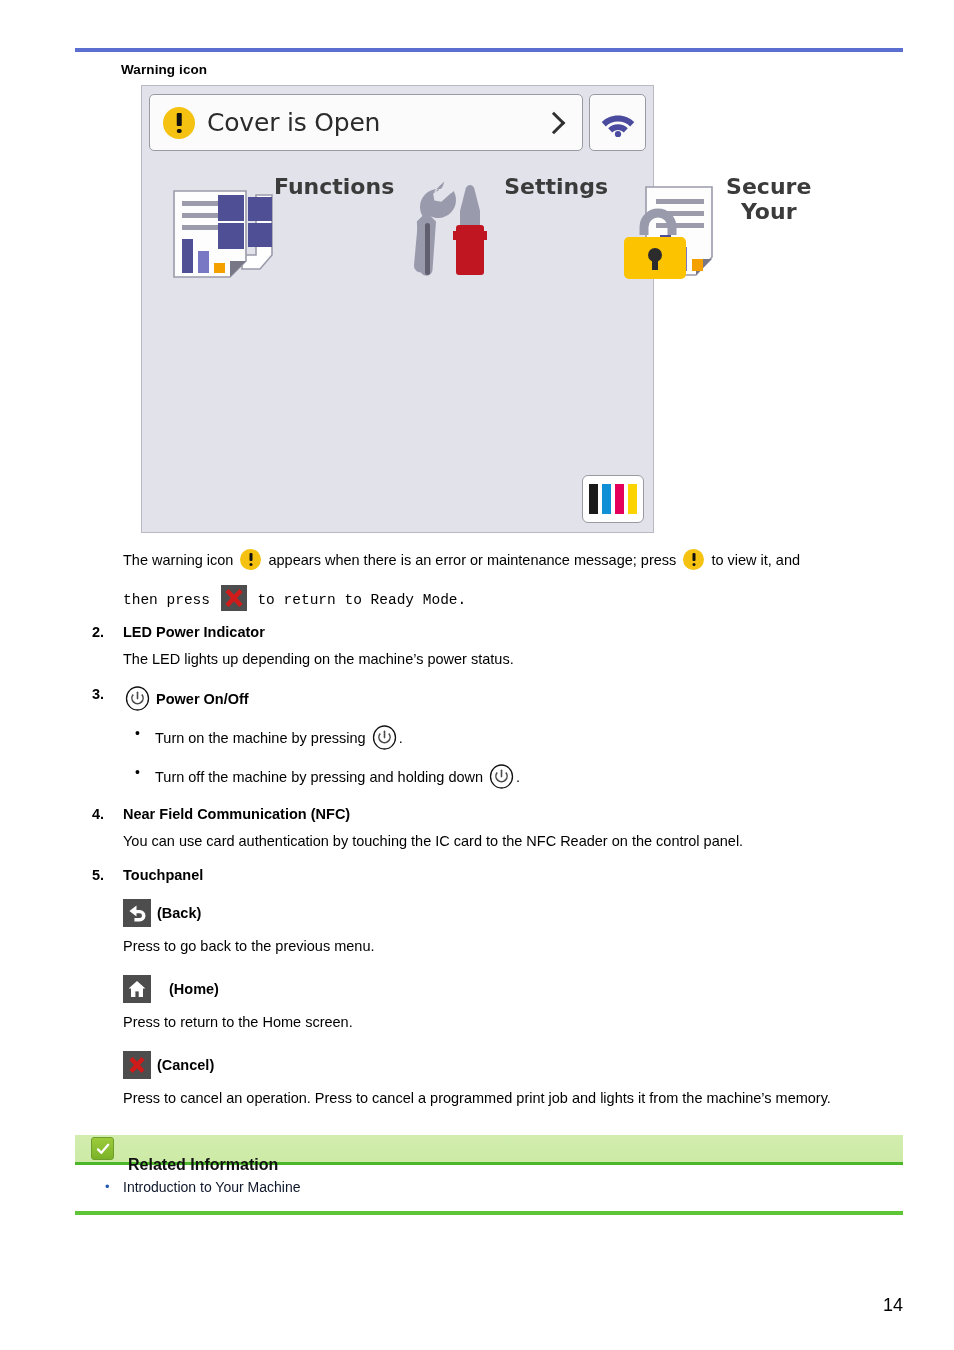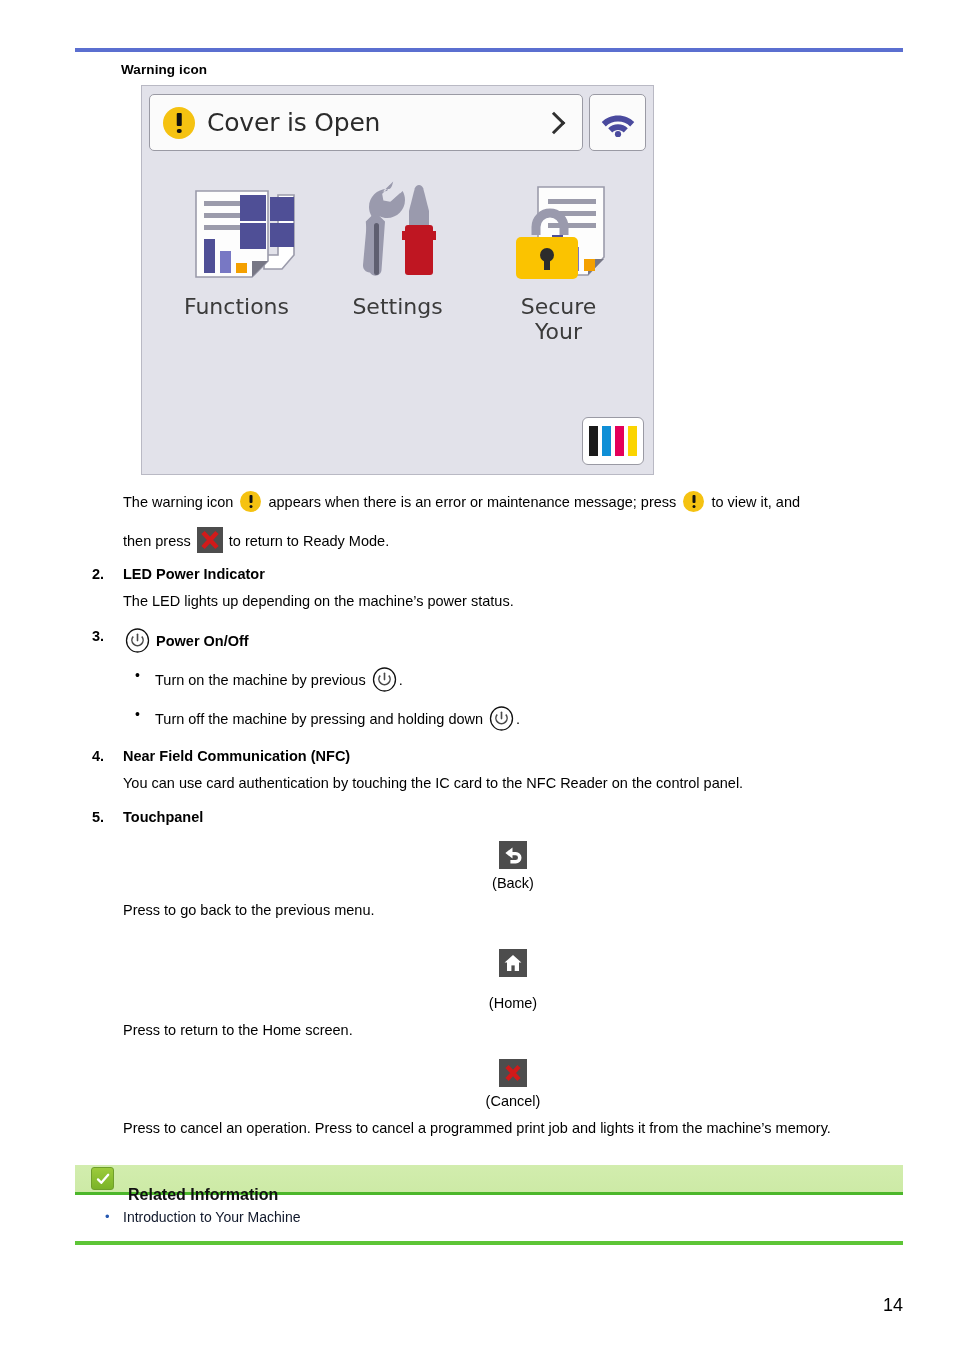--- a/index.html
+++ b/index.html
@@ -73,34 +73,33 @@
   .bullet-line .bdot {
     position: absolute;
     left: 60px; top: 0px;
     font-size: 14px;
   }
 
   .sub-head {
     padding-left: 48px;
     margin-top: 16px;
     font-size: 14.5px;
-    font-weight: normal;
+    font-weight: bold;
     display: flex;
     align-items: center;
     gap: 6px;
-    flex-direction: column;
   }
 
   
   .lcd {
     position: relative;
     margin-left: 66px;
     margin-top: 8px;
     width: 513px;
-    height: 390px;
+    height: 448px;
     background: #e2e2ea;
     border: 1px solid #b9b9c4;
   }
   .lcd-top {
     display: flex;
     align-items: center;
     gap: 6px;
     padding: 8px 7px 0 7px;
   }
   .status-bar {
@@ -166,21 +165,22 @@
   }
 
   .lcd-tiles {
     display: flex;
     margin-top: 18px;
     padding: 0 14px;
   }
   .tile {
     flex: 1;
     display: flex;
-    flex-direction: column;
+    flex-direction: row;
+    font-weight: bold;
   }
   .tile-art { height: 120px; display:flex; align-items:flex-end; justify-content:center; }
   .tile-label {
     margin-top: 6px;
     font-size: 22px;
     color: #3b3b3b;
     text-align: center;
     line-height: 1.12;
     font-family: "DejaVu Sans", sans-serif;
   }
@@ -391,21 +391,21 @@
       </div>
     </div>
 
     <div class="para" style="margin-top:16px;">
       <span>The warning icon</span>
       <span class="ic-warn-inline"></span>
       <span>appears when there is an error or maintenance message; press</span>
       <span class="ic-warn-inline"></span>
       <span>to view it, and</span>
     </div>
-    <div class="para" style="margin-top:14px;">
+    <div class="para" style="margin-top:14px;font-family:Liberation Mono, monospace;">
       <span>then press</span>
       <span class="ic-cancel-inline">
         <svg width="26" height="26" viewBox="0 0 26 26" style="display:block">
           <path d="M6 5.5 L20 20.5 M20 5.5 L6 20.5" stroke="#d11a1a" stroke-width="4.6" stroke-linecap="butt"></path>
         </svg>
       </span>
       <span>to return to Ready Mode.</span>
     </div>
 
     <div class="num-item">
@@ -421,21 +421,21 @@
           <ellipse cx="12.5" cy="12.5" rx="11" ry="11.5" fill="none" stroke="#111" stroke-width="1.3"></ellipse>
           <path d="M12.5 6.2 v6.4" stroke="#4a4a4a" stroke-width="1.6" stroke-linecap="round"></path>
           <path d="M8.2 8.4 a5.6 5.6 0 1 0 8.6 0" fill="none" stroke="#4a4a4a" stroke-width="1.6"></path>
         </svg>
       </span>
       <span class="title">Power On/Off</span>
     </div>
 
     <div class="bullet-line">
       <span class="bdot">•</span>
-      <span>Turn on the machine by previous</span>
+      <span>Turn on the machine by pressing</span>
       <span class="ic-power-inline">
         <svg width="25" height="25" viewBox="0 0 25 25" style="display:block">
           <ellipse cx="12.5" cy="12.5" rx="11" ry="11.5" fill="none" stroke="#111" stroke-width="1.3"></ellipse>
           <path d="M12.5 6.2 v6.4" stroke="#4a4a4a" stroke-width="1.6" stroke-linecap="round"></path>
           <path d="M8.2 8.4 a5.6 5.6 0 1 0 8.6 0" fill="none" stroke="#4a4a4a" stroke-width="1.6"></path>
         </svg>
       </span><span>.</span>
     </div>
 
     <div class="bullet-line">
@@ -464,21 +464,21 @@
     <div class="sub-head">
       <span class="btn-square">
         <svg width="22" height="22" viewBox="0 0 22 22">
           <path d="M10.5 3.4 L3.4 9 L10.5 14.6 V11.3 h3.1 a2.4 2.4 0 0 1 0 4.8 H8.4 v3.3 h5.4 a5.7 5.7 0 0 0 0-11.4 h-3.3 z" fill="#ffffff"></path>
         </svg>
       </span>
       <span>(Back)</span>
     </div>
     <div class="para">Press to go back to the previous menu.</div>
 
-    <div class="sub-head" style="margin-top:28px;gap:18px;">
+    <div class="sub-head" style="margin-top:18px;gap:18px;">
       <span class="btn-square">
         <svg width="22" height="22" viewBox="0 0 22 22">
           <path d="M11 3 L2.6 10.4 H5 V19 h12 v-8.6 h2.4 z" fill="#ffffff"></path>
           <rect x="9.4" y="13.4" width="3.3" height="5.6" fill="#4d4d4d"></rect>
         </svg>
       </span>
       <span>(Home)</span>
     </div>
     <div class="para">Press to return to the Home screen.</div>
 

